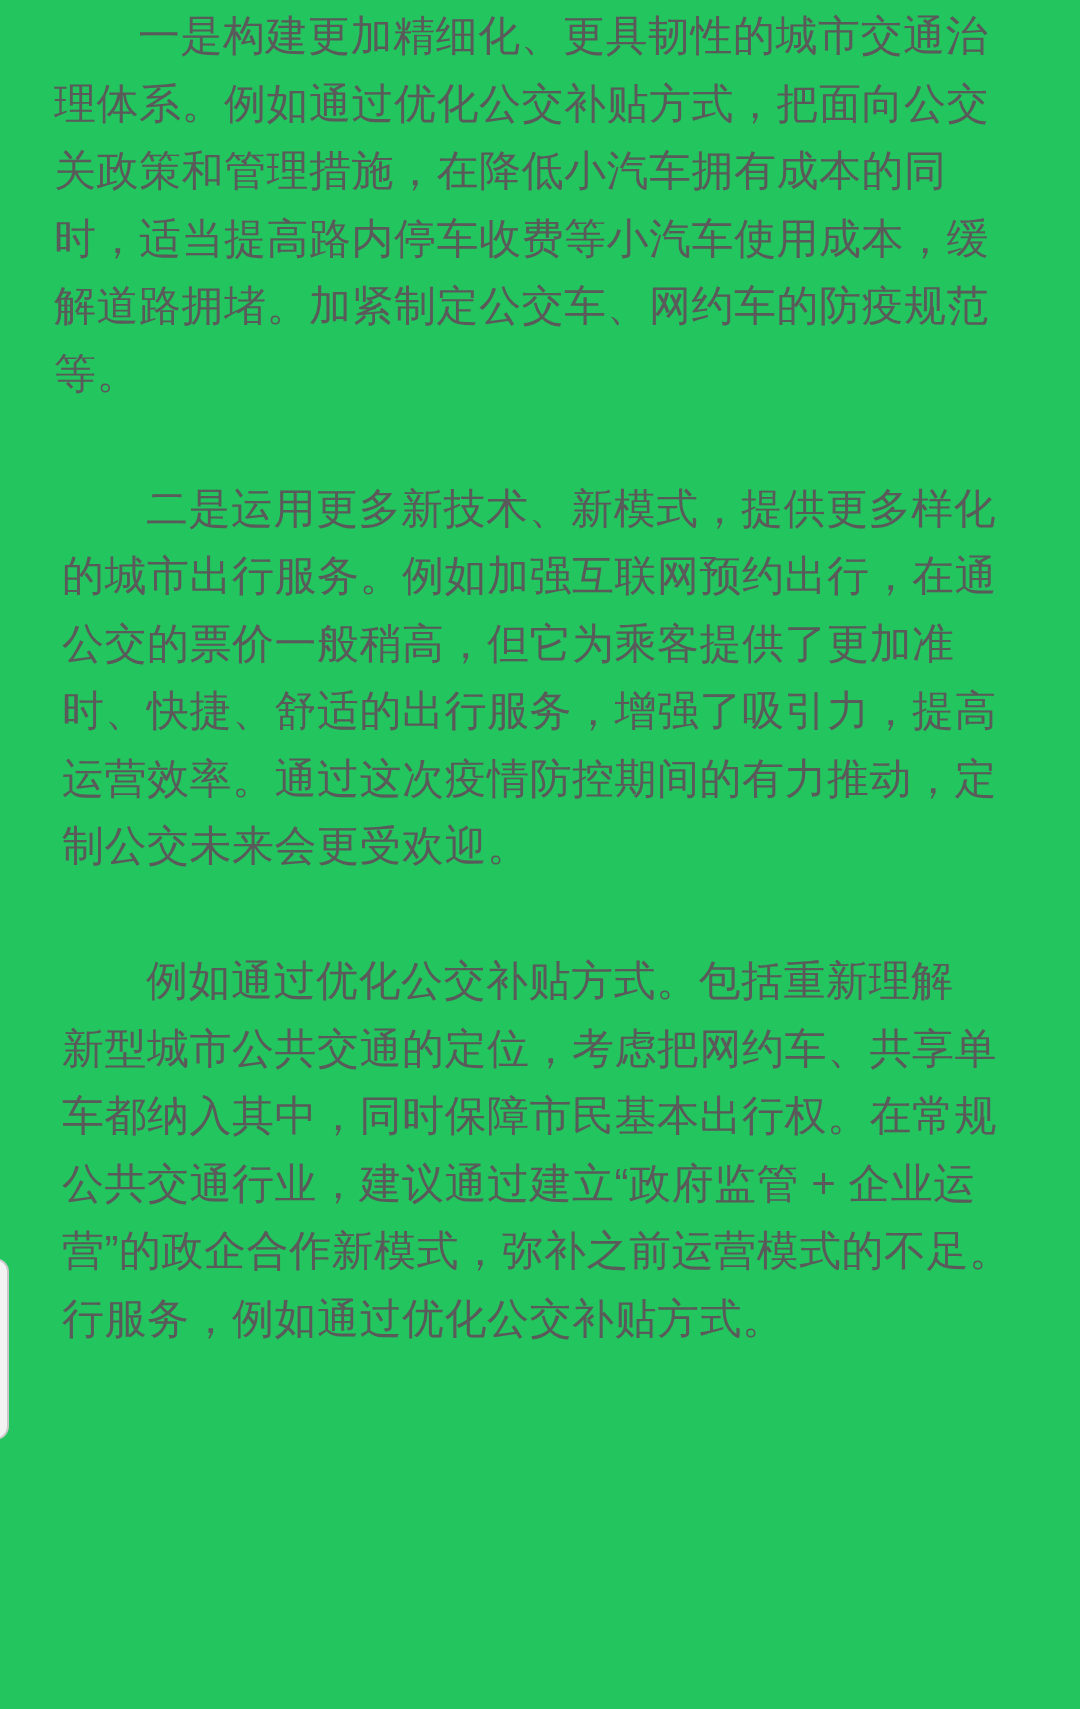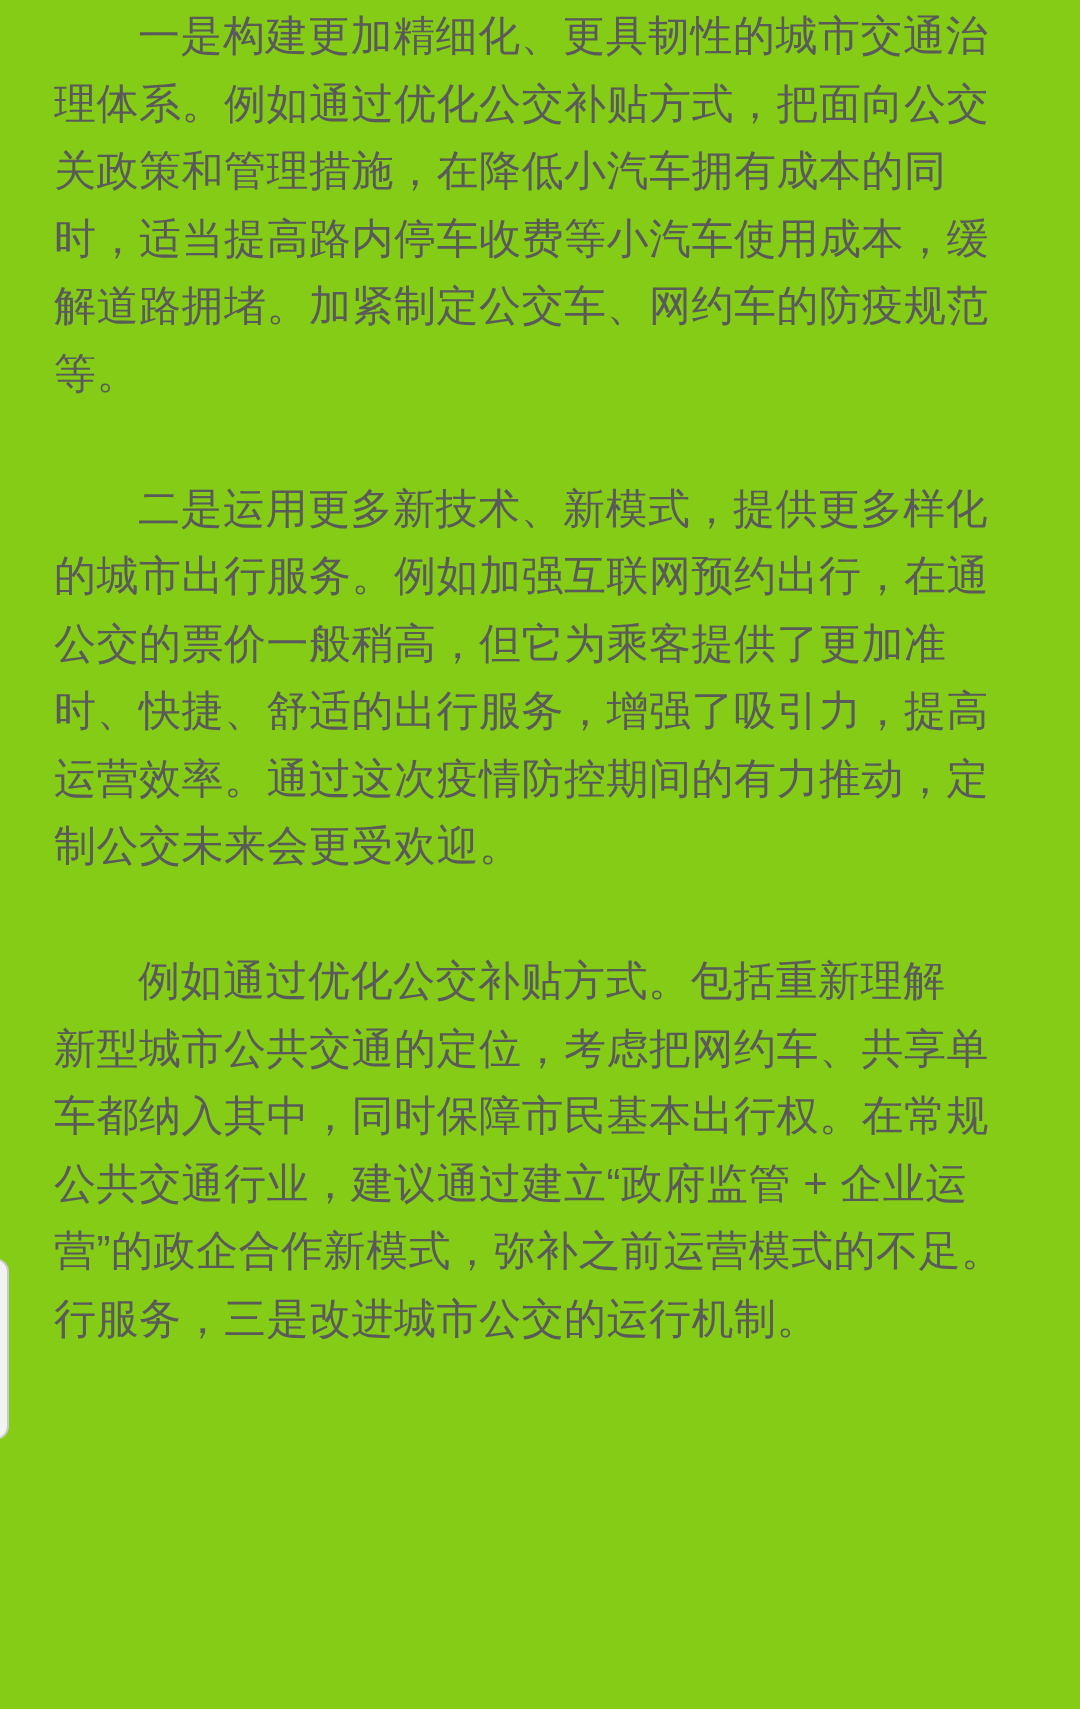--- a/index.html
+++ b/index.html
@@ -7,31 +7,31 @@
     padding: 0;
     width: 1080px;
     height: 1709px;
     background: #ffffff;
     overflow: hidden;
   }
   .page {
     position: relative;
     width: 1080px;
     height: 1709px;
-    background: #84cc16;
+    background: #22c55e;
     font-family: "Liberation Sans", sans-serif;
   }
   .article {
     position: absolute;
     left: 54px;
     top: 2px;
     width: 980px;
   }
   .para { margin: 0; padding: 0; }
-  .para + .para { margin-top: 67.5px; }
+  .para + .para { margin-top: 67.5px; margin-left: 8px; }
   .line {
     font-size: 42px;
     line-height: 67.5px;
     height: 67.5px;
     letter-spacing: 0.5px;
     color: #5a5a5a;
     white-space: nowrap;
     text-align: left;
   }
   .line.first { text-indent: 84px; }
@@ -71,20 +71,20 @@
       <div class="line">运营效率。通过这次疫情防控期间的有力推动，定</div>
       <div class="line">制公交未来会更受欢迎。</div>
     </div>
 
     <div class="para">
       <div class="line first">例如通过优化公交补贴方式。包括重新理解</div>
       <div class="line">新型城市公共交通的定位，考虑把网约车、共享单</div>
       <div class="line">车都纳入其中，同时保障市民基本出行权。在常规</div>
       <div class="line">公共交通行业，建议通过建立“政府监管 + 企业运</div>
       <div class="line">营”的政企合作新模式，弥补之前运营模式的不足。</div>
-      <div class="line">行服务，三是改进城市公交的运行机制。</div>
+      <div class="line">行服务，例如通过优化公交补贴方式。</div>
     </div>
 
   </div>
 
   <div class="edge-handle"></div>
 
 </div>
 
 </body></html>

